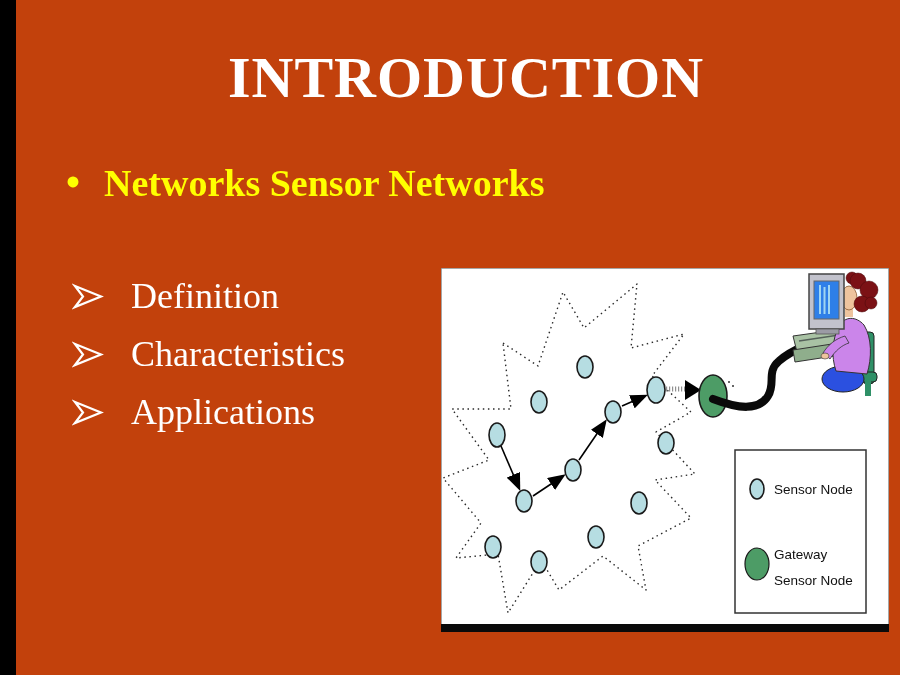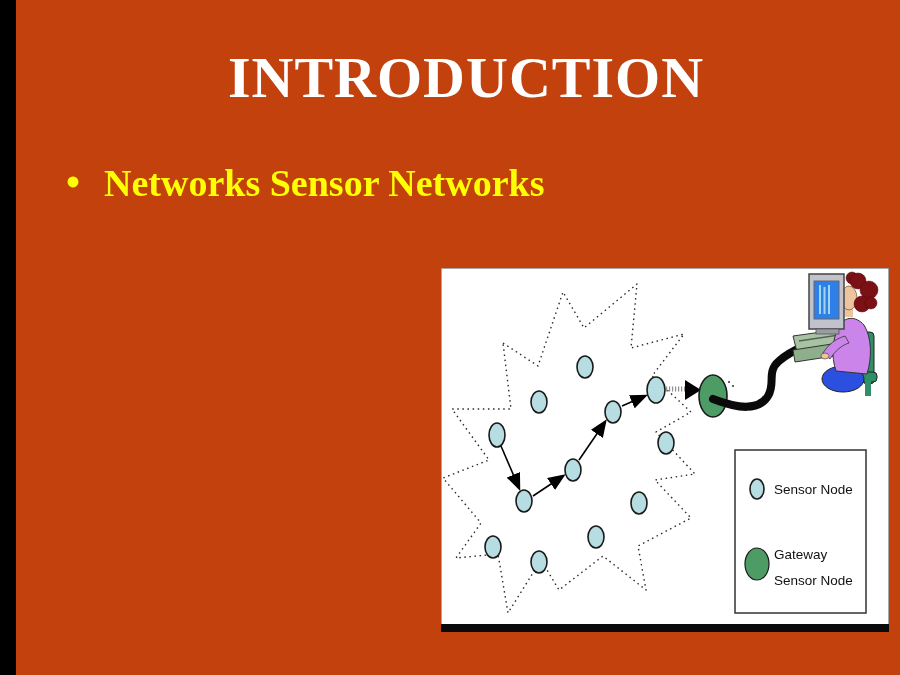--- a/index.html
+++ b/index.html
@@ -32,20 +32,40 @@
 
 <div class="slide">
 
   <div class="title">INTRODUCTION</div>
 
   <div class="bullet-line">
     <span class="bullet-dot">•</span>
     <span>Networks Sensor Networks</span>
   </div>
 
+  <div class="sub-bullets">
+    <div class="sub-item">
+      <svg class="arrow-icon" viewBox="0 0 32 27">
+        <path d="M3,3 L29,13.5 L3,24 L11,13.5 Z" fill="none" stroke="#FFFFFF" stroke-width="2.2" stroke-linejoin="miter"></path>
+      </svg>
+      <span class="sub-label">Definition</span>
+    </div>
+    <div class="sub-item">
+      <svg class="arrow-icon" viewBox="0 0 32 27">
+        <path d="M3,3 L29,13.5 L3,24 L11,13.5 Z" fill="none" stroke="#FFFFFF" stroke-width="2.2" stroke-linejoin="miter"></path>
+      </svg>
+      <span class="sub-label">Characteristics</span>
+    </div>
+    <div class="sub-item">
+      <svg class="arrow-icon" viewBox="0 0 32 27">
+        <path d="M3,3 L29,13.5 L3,24 L11,13.5 Z" fill="none" stroke="#FFFFFF" stroke-width="2.2" stroke-linejoin="miter"></path>
+      </svg>
+      <span class="sub-label">Applications</span>
+    </div>
+  </div>
 
   <div class="figure">
     <svg width="448" height="364" viewBox="0 0 448 364">
       <defs>
         <marker id="ah" markerWidth="11" markerHeight="9" refX="9" refY="4.5" orient="auto">
           <path d="M0,0 L11,4.5 L0,9 Z" fill="#000"></path>
         </marker>
       </defs>
 
       <rect x="0" y="0" width="448" height="364" fill="#FFFFFF" stroke="#8a8a8a" stroke-width="1.5"></rect>

